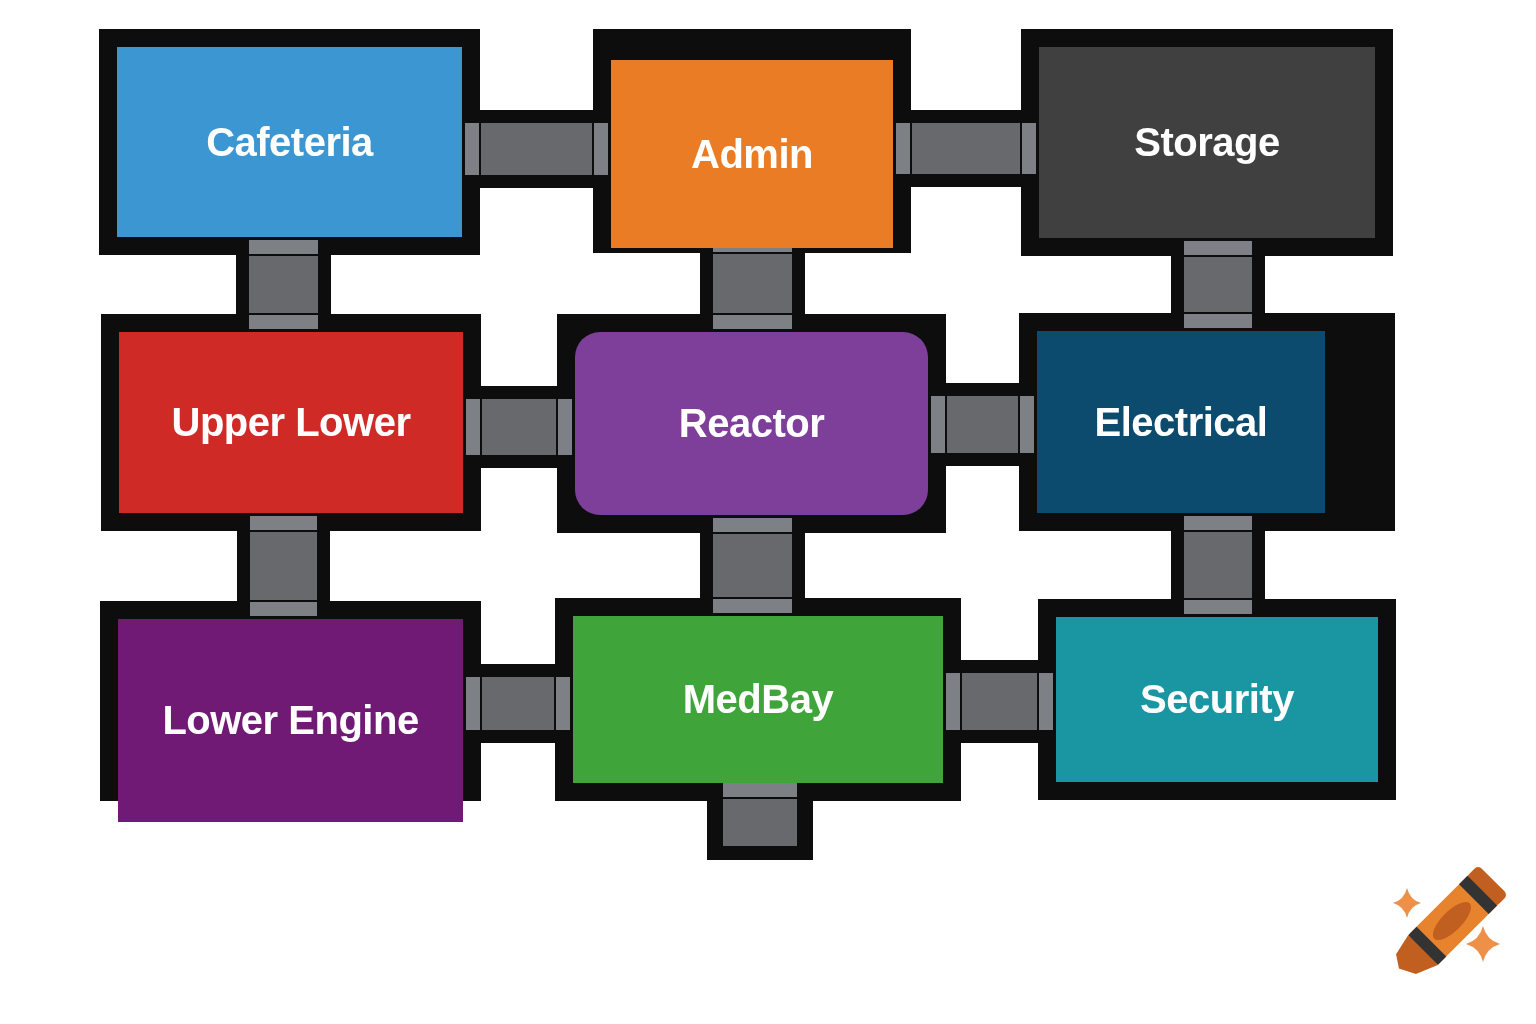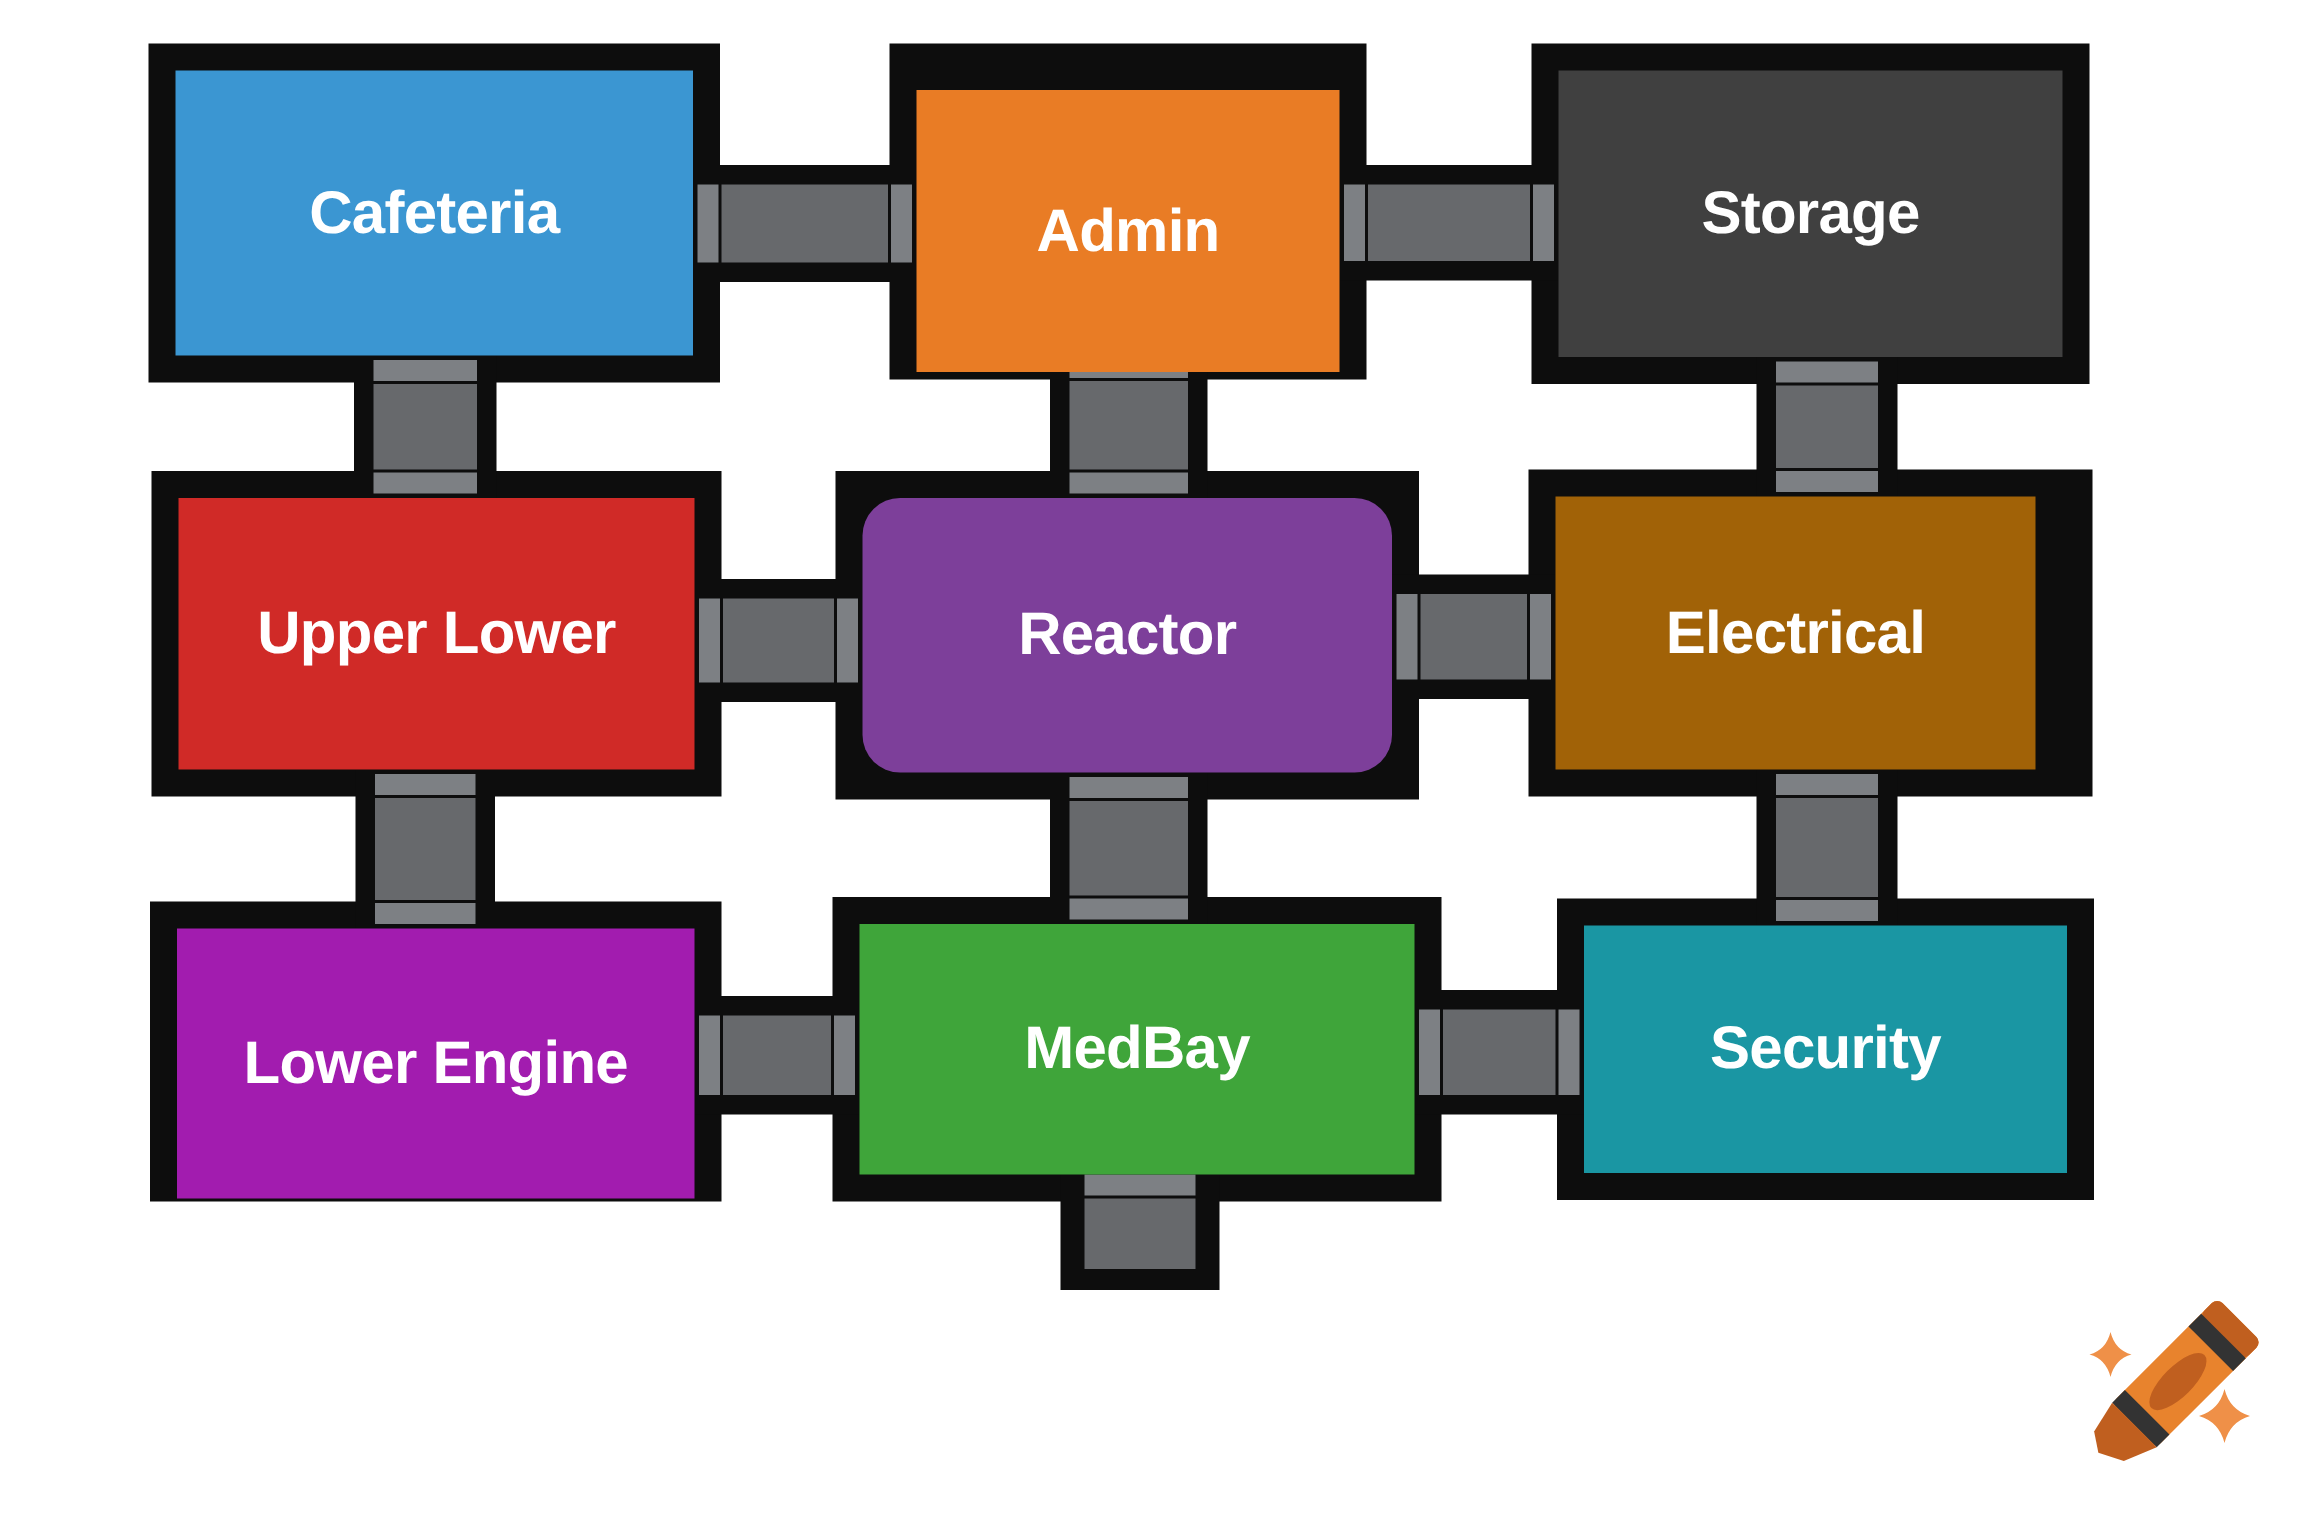--- a/index.html
+++ b/index.html
@@ -162,24 +162,24 @@
   </div>
   <div class="room" style="left: 1039px; top: 47px; width: 336px; height: 191px; background-color: #404040;">
     <span class="room-label">Storage</span>
   </div>
   <div class="room" style="left: 119px; top: 332px; width: 344px; height: 181px; background-color: rgb(208, 42, 39);">
     <span class="room-label">Upper Lower</span>
   </div>
   <div class="room" style="left: 575px; top: 332px; width: 353px; height: 183px; background-color: rgb(125, 63, 154); border-radius: 25px;">
     <span class="room-label">Reactor</span>
   </div>
-  <div class="room" style="left: 1037px; top: 331px; width: 320px; height: 182px; background-color: #a16207;">
+  <div class="room" style="left: 1037px; top: 331px; width: 288px; height: 182px; background-color: #0c4a6e;">
     <span class="room-label">Electrical</span>
   </div>
-  <div class="room" style="left: 118px; top: 619px; width: 345px; height: 180px; background-color: #a21caf; text-align: center;">
+  <div class="room" style="left: 118px; top: 619px; width: 345px; height: 203px; background-color: #701a75; text-align: center;">
     <span class="room-label">Lower Engine</span>
   </div>
   <div class="room" style="left: 1056px; top: 617px; width: 322px; height: 165px; background-color: rgb(26, 150, 163);">
     <span class="room-label">Security</span>
   </div>
   <div class="room" style="left: 573px; top: 616px; width: 370px; height: 167px; background-color: rgb(63, 165, 58);">
     <span class="room-label">MedBay</span>
   </div>
 
   <svg id="logo" width="165" height="170" viewBox="0 0 165 170">

